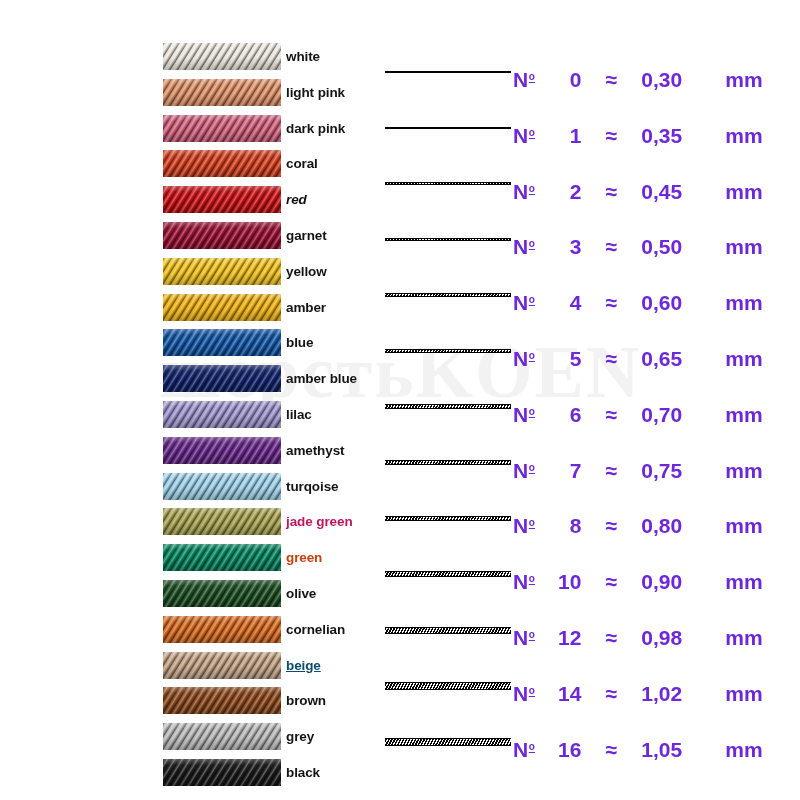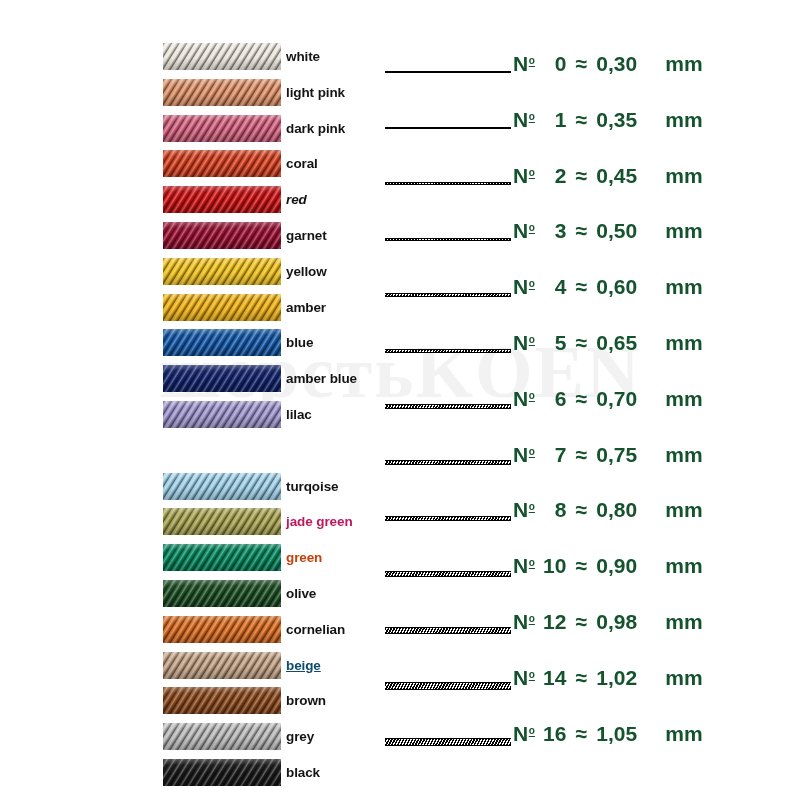--- a/index.html
+++ b/index.html
@@ -106,26 +106,27 @@
   }
   .thread .cap{
     position:absolute;left:0;right:0;height:1px;background:#000;
   }
   .thread .cap.t{top:0;}
   .thread .cap.b{bottom:0;}
 
   .size-label{
     position:absolute;
     left:133px;top:0;height:40px;
-    display:flex;align-items:flex-start;
+    display:flex;align-items:flex-end;
     font-size:21px;
     font-weight:700;
-    color:#14532d;
+    color:#6d28d9;
     white-space:nowrap;
     letter-spacing:0.1px;
+    gap:15px;
   }
   .numero{
     position:relative;
     display:inline-block;
     margin-right:4px;
     font-weight:700;
   }
   .numero .n{font-size:21px;}
   .numero .o{
     font-size:10px;
@@ -234,20 +235,28 @@
         <div class="color-name" style="color: rgb(20, 20, 20);">amber blue</div>
       </div>
       <div class="color-row" style="top: 401px;">
         <div class="swatch">
           <div class="base" style="background: rgb(159, 150, 207);"></div>
           <div class="twist"></div>
           <div class="shade"></div>
         </div>
         <div class="color-name" style="color: rgb(20, 20, 20);">lilac</div>
       </div>
+      <div class="color-row" style="top: 436.8px;">
+        <div class="swatch">
+          <div class="base" style="background: rgb(107, 42, 142);"></div>
+          <div class="twist"></div>
+          <div class="shade"></div>
+        </div>
+        <div class="color-name" style="color: rgb(20, 20, 20);">amethyst</div>
+      </div>
       <div class="color-row" style="top: 472.6px;">
         <div class="swatch">
           <div class="base" style="background: rgb(159, 210, 234);"></div>
           <div class="twist"></div>
           <div class="shade"></div>
         </div>
         <div class="color-name" style="color: rgb(20, 20, 20);">turqoise</div>
       </div>
       <div class="color-row" style="top: 508.4px;">
         <div class="swatch">

